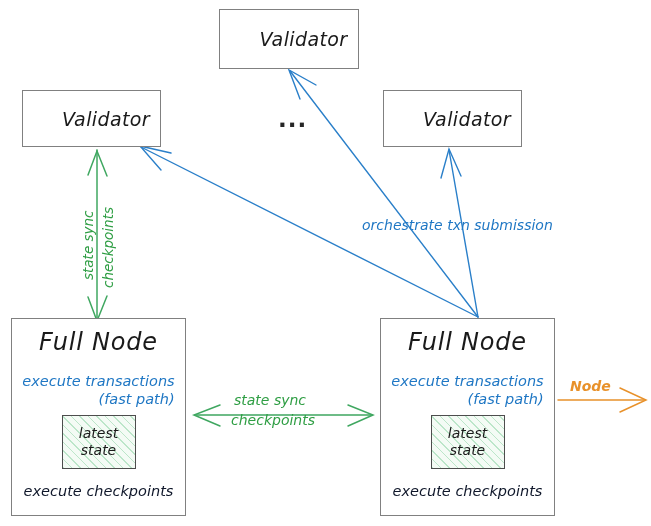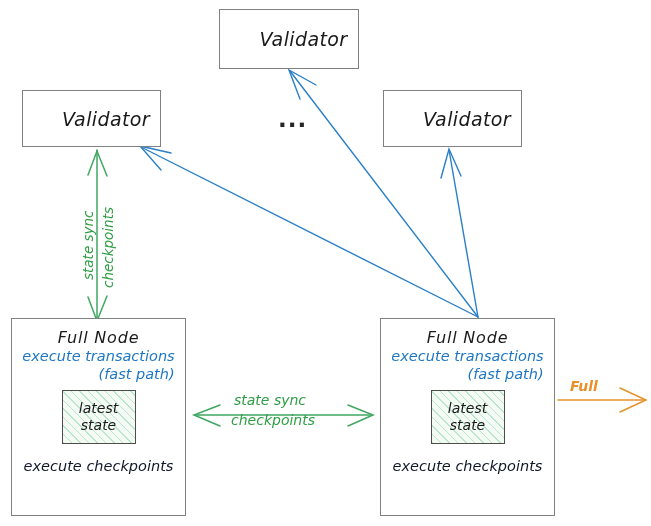--- a/index.html
+++ b/index.html
@@ -46,25 +46,25 @@
     letter-spacing: 0.4px;
     white-space: nowrap;
   }
   .fullnode-box {
     display: flex;
     flex-direction: column;
     align-items: center;
     padding-top: 9px;
   }
   .fn-title {
-    font-size: 16px;
+    font-size: 24px;
     color: #1a1a1a;
     font-style: italic;
     letter-spacing: 0.8px;
-    margin-bottom: 0;
+    margin-bottom: 16px;
     text-align: center;
   }
   .fn-blue {
     color: #1f77c4;
     font-size: 14.5px;
     line-height: 18px;
     text-align: right;
     font-style: italic;
   }
   .fn-green {
@@ -209,16 +209,17 @@
     <div class="fn-green" style="margin-top:14px;">execute checkpoints</div>
   </div>
 
   <div class="vert-label" style="left:82px; top:280px;">state sync</div>
 
   <div class="vert-label" style="left:102px; top:288px;">checkpoints</div>
 
   <div class="edge-label lbl-green" style="left:234px; top:392px;">state sync</div>
   <div class="edge-label lbl-green" style="left:231px; top:412px;">checkpoints</div>
 
-
-  <div class="edge-label lbl-orange" style="left:570px; top:378px; font-weight:600;">Full</div>
+  <div class="edge-label lbl-blue" style="left:362px; top:217px;">orchestrate txn submission</div>
+
+  <div class="edge-label lbl-orange" style="left:570px; top:378px; font-weight:600;">Node</div>
 
 </div>
 
 </body></html>

